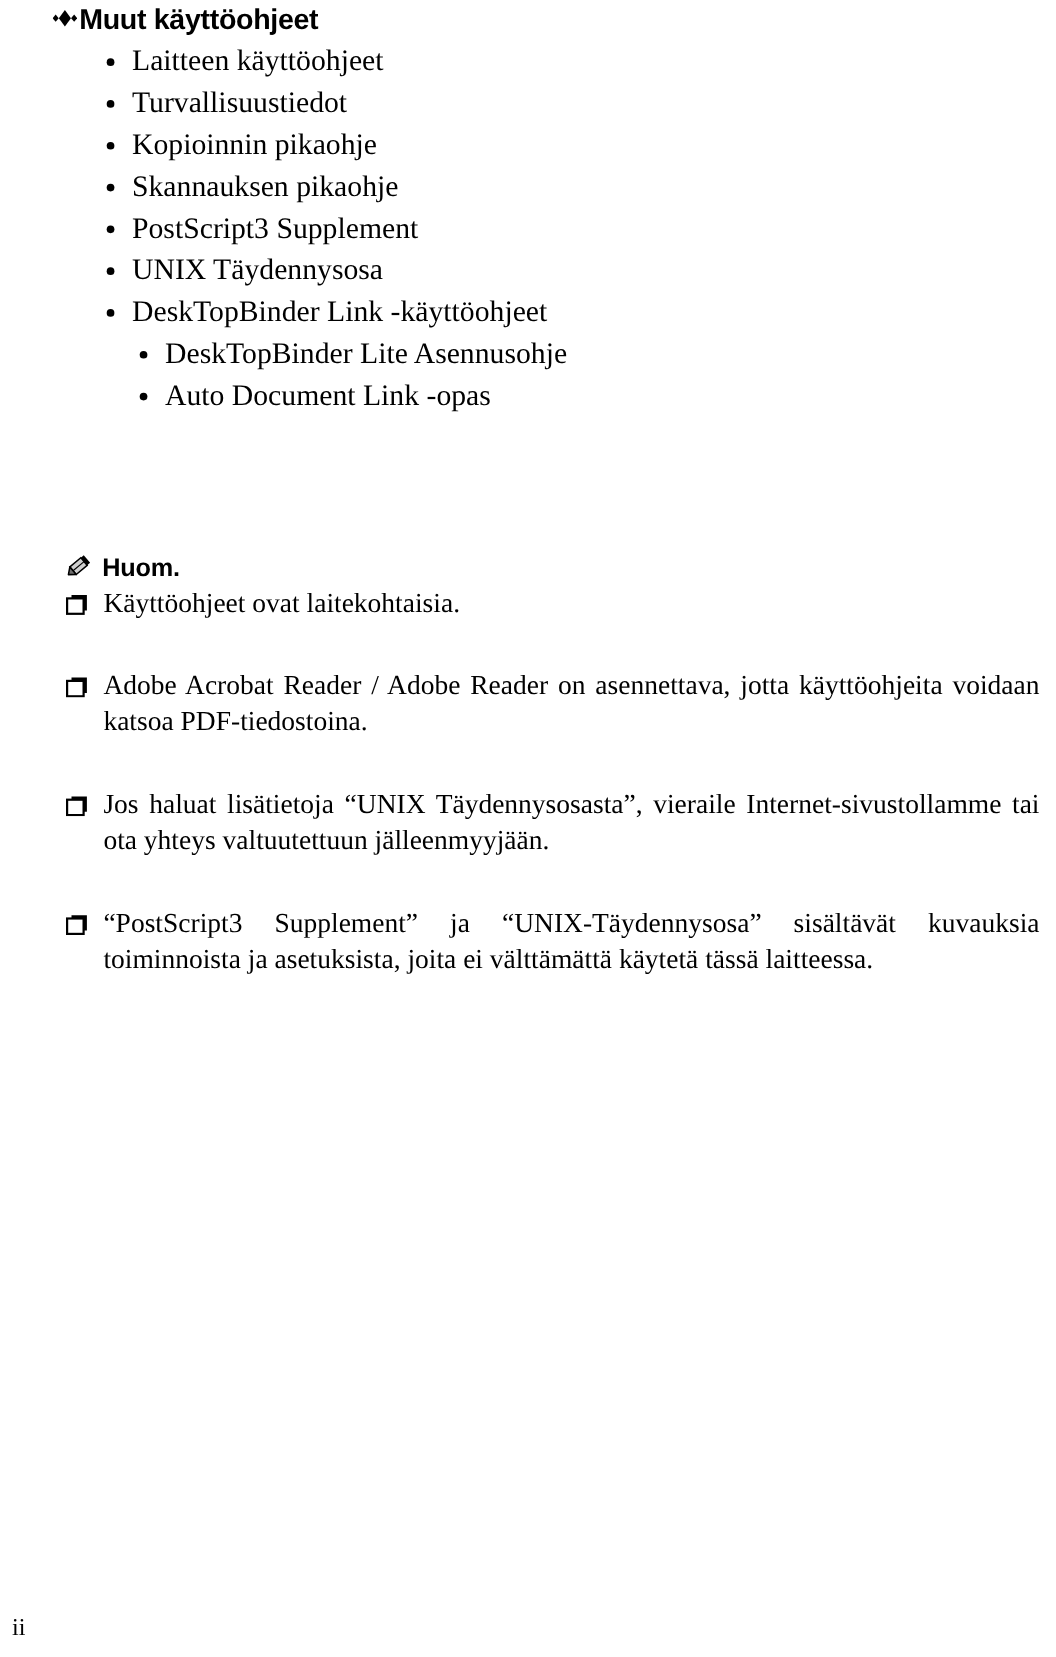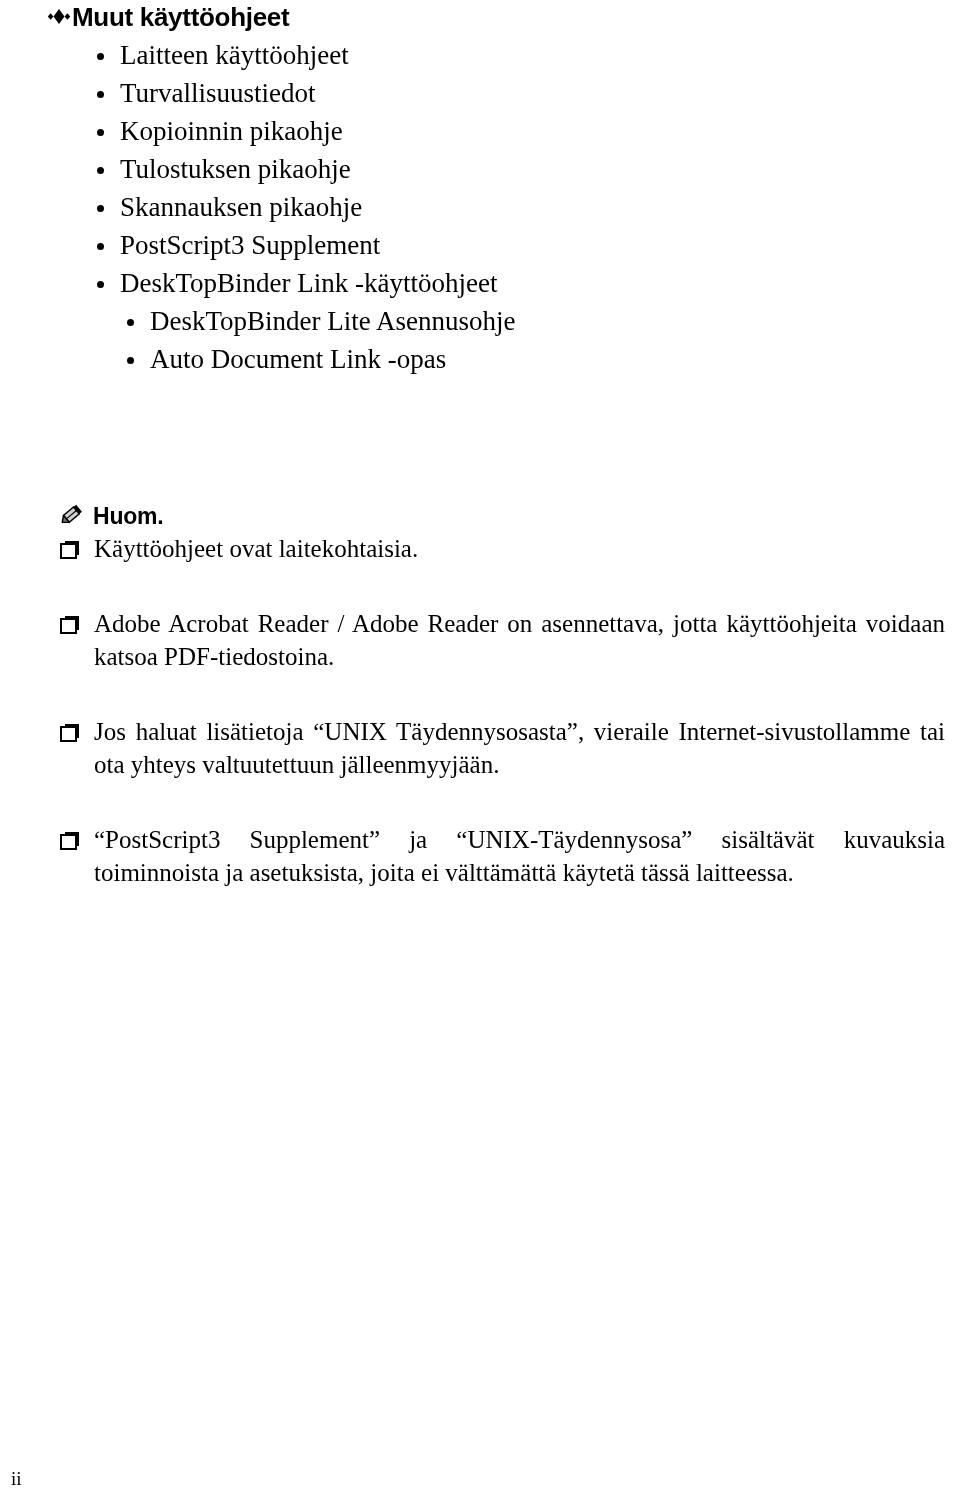--- a/index.html
+++ b/index.html
@@ -144,21 +144,21 @@
   }
   
   .note-item.short .note-text { text-align: left; }
   .note-item.short { margin-bottom: 16px; }
 
   
   .folio {
     position: absolute;
     left: 11px;
     bottom: 14px;
-    font-size: 19px;
+    font-size: 22px;
     line-height: 26px;
     font-family: "Liberation Serif", "DejaVu Serif", serif;
   }
 </style>
 </head>
 <body>
 
 <div class="page">
 
   <div class="section-heading">
@@ -180,35 +180,35 @@
     <div class="guide-item lvl1">
       <span class="dot"></span>
       <span class="guide-label">Turvallisuustiedot</span>
     </div>
 
     <div class="guide-item lvl1">
       <span class="dot"></span>
       <span class="guide-label">Kopioinnin pikaohje</span>
     </div>
 
-    <div class="guide-item lvl1">
-      <span class="dot"></span>
-      <span class="guide-label">Tulostuksen pikaohje</span>
-    </div>
 
     <div class="guide-item lvl1">
       <span class="dot"></span>
       <span class="guide-label">Skannauksen pikaohje</span>
     </div>
 
     <div class="guide-item lvl1">
       <span class="dot"></span>
       <span class="guide-label">PostScript3 Supplement</span>
     </div>
 
+    <div class="guide-item lvl1">
+      <span class="dot"></span>
+      <span class="guide-label">UNIX Täydennysosa</span>
+    </div>
 
     <div class="guide-item lvl1">
       <span class="dot"></span>
       <span class="guide-label">DeskTopBinder Link -käyttöohjeet</span>
     </div>
 
     <div class="guide-item lvl2">
       <span class="dot"></span>
       <span class="guide-label">DeskTopBinder Lite Asennusohje</span>
     </div>

